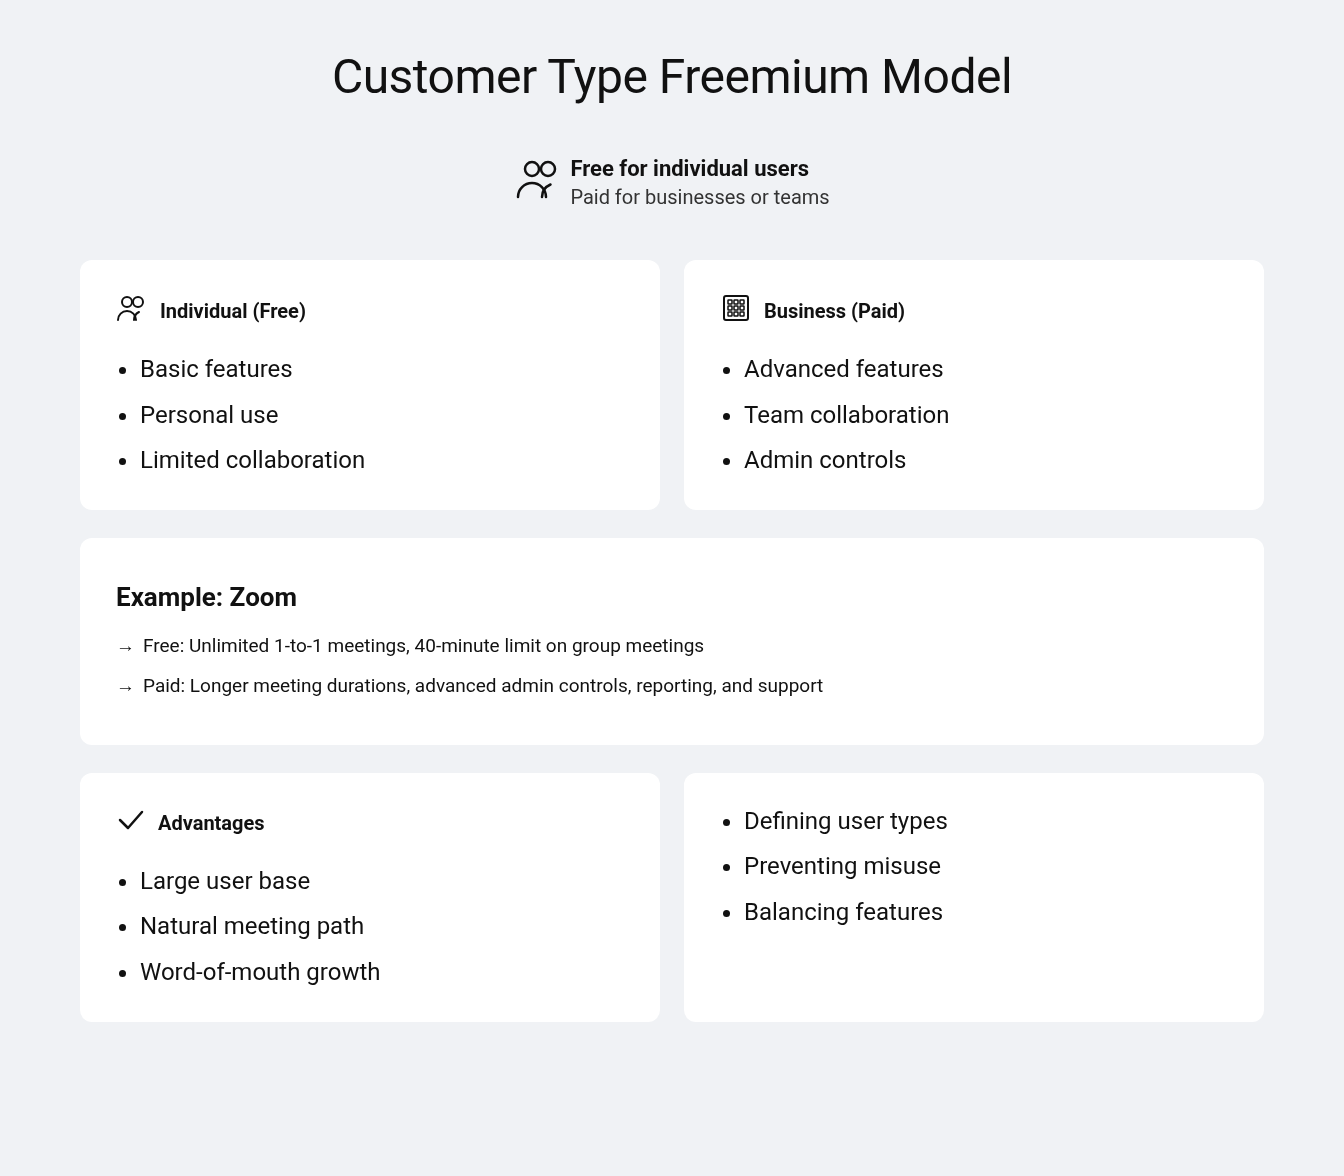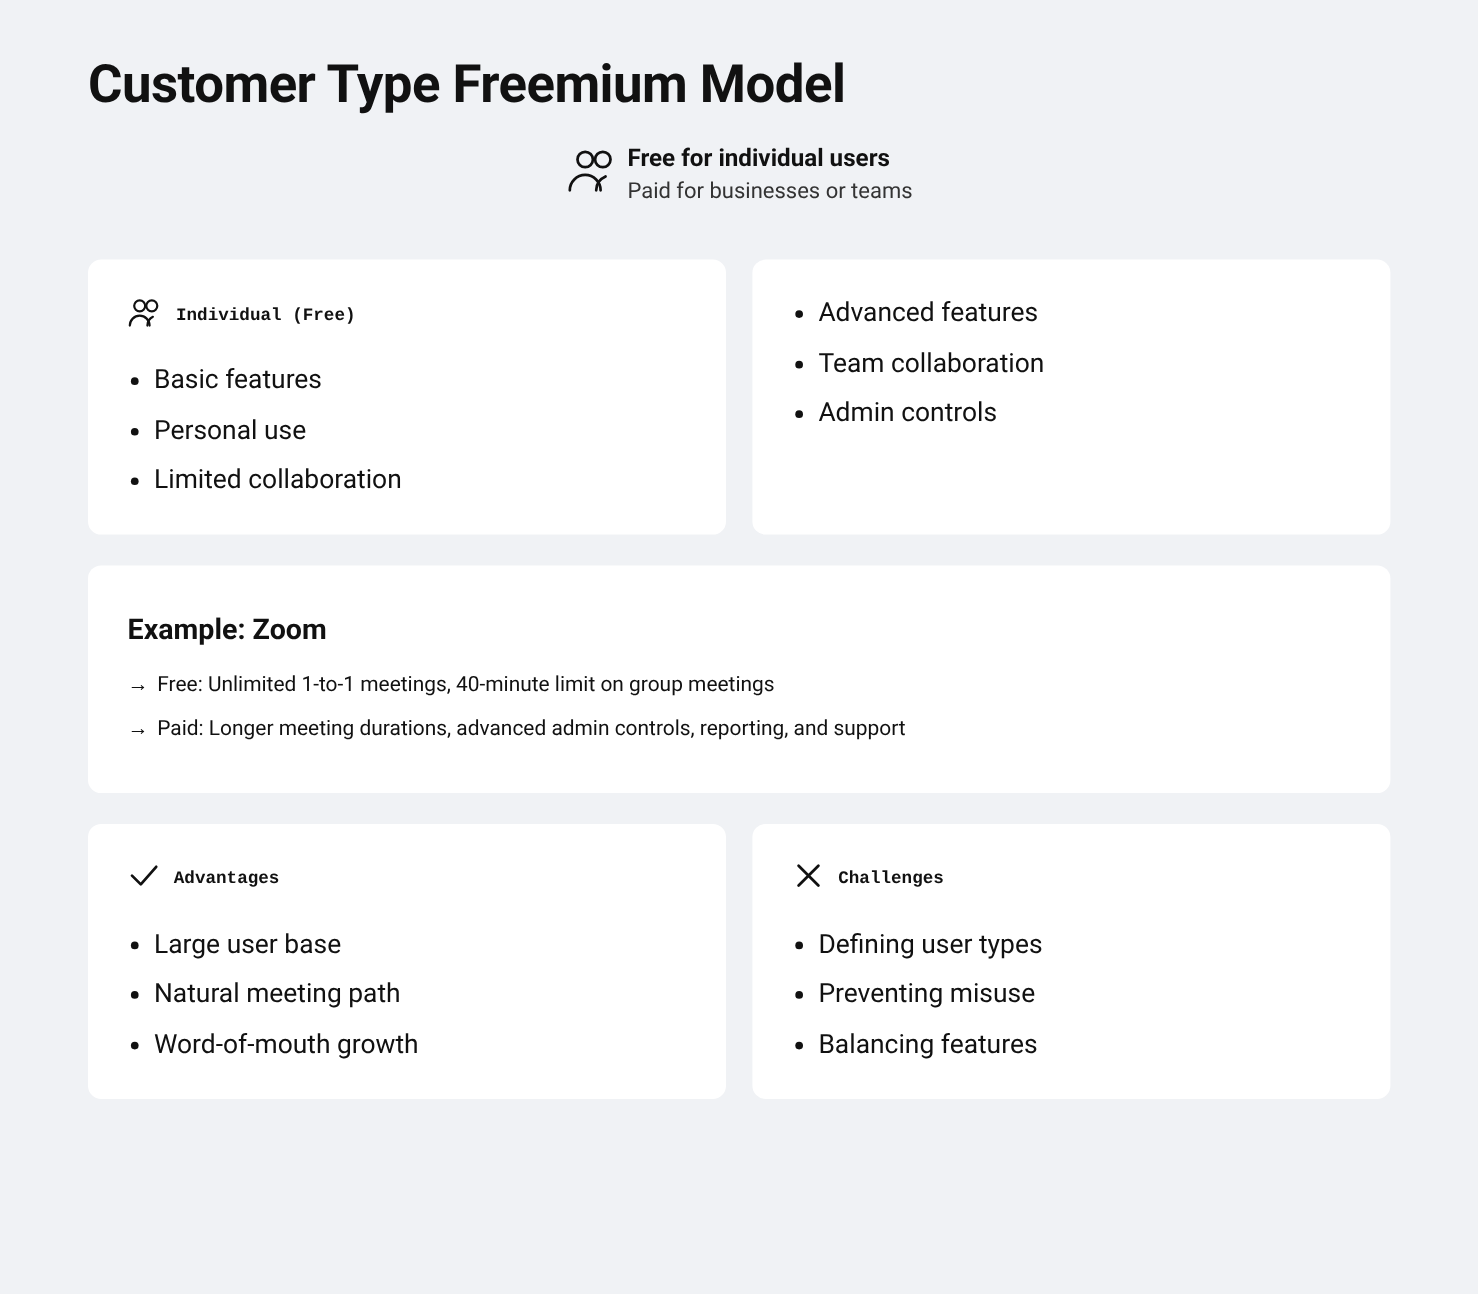--- a/index.html
+++ b/index.html
@@ -11,23 +11,24 @@
     body {
       background-color: #f0f2f5;
       font-family: -apple-system, BlinkMacSystemFont, 'Segoe UI', Roboto, Helvetica, Arial, sans-serif;
       color: #111;
       min-height: 1176px;
       width: 1344px;
       padding: 48px 80px;
     }
 
     .page-title {
+      text-align: center;
       font-size: 48px;
-      font-weight: 700;
-      margin-bottom: 24px;
+      font-weight: 400;
+      margin-bottom: 48px;
       letter-spacing: -0.5px;
     }
 
     .header-subtitle {
       display: flex;
       align-items: center;
       justify-content: center;
       gap: 4px;
       margin-bottom: 48px;
     }
@@ -80,23 +81,22 @@
       gap: 12px;
       margin-bottom: 24px;
     }
 
     .card-icon {
       font-size: 28px;
       line-height: 1;
     }
 
     .card-title {
-      font-size: 16px;
+      font-size: 20px;
       font-weight: 700;
-      font-family: Liberation Mono, monospace;
     }
 
     .card-list {
       list-style: disc;
       padding-left: 24px;
     }
 
     .card-list li {
       font-size: 24px;
       margin-bottom: 12px;
@@ -175,20 +175,37 @@
       <span class="card-title">Individual (Free)</span>
     </div>
     <ul class="card-list">
       <li>Basic features</li>
       <li>Personal use</li>
       <li>Limited collaboration</li>
     </ul>
   </div>
 
   <div class="card">
+    <div class="card-header">
+      <span class="card-icon">
+        <svg width="32" height="32" viewBox="0 0 32 32" fill="none" xmlns="http://www.w3.org/2000/svg">
+          <rect x="4" y="4" width="24" height="24" rx="2" stroke="#111" stroke-width="2" fill="none"></rect>
+          <rect x="8" y="8" width="4" height="4" rx="0.5" stroke="#111" stroke-width="1.5" fill="none"></rect>
+          <rect x="14" y="8" width="4" height="4" rx="0.5" stroke="#111" stroke-width="1.5" fill="none"></rect>
+          <rect x="20" y="8" width="4" height="4" rx="0.5" stroke="#111" stroke-width="1.5" fill="none"></rect>
+          <rect x="8" y="14" width="4" height="4" rx="0.5" stroke="#111" stroke-width="1.5" fill="none"></rect>
+          <rect x="14" y="14" width="4" height="4" rx="0.5" stroke="#111" stroke-width="1.5" fill="none"></rect>
+          <rect x="20" y="14" width="4" height="4" rx="0.5" stroke="#111" stroke-width="1.5" fill="none"></rect>
+          <rect x="8" y="20" width="4" height="4" rx="0.5" stroke="#111" stroke-width="1.5" fill="none"></rect>
+          <rect x="14" y="20" width="4" height="4" rx="0.5" stroke="#111" stroke-width="1.5" fill="none"></rect>
+          <rect x="20" y="20" width="4" height="4" rx="0.5" stroke="#111" stroke-width="1.5" fill="none"></rect>
+        </svg>
+      </span>
+      <span class="card-title">Business (Paid)</span>
+    </div>
     <ul class="card-list">
       <li>Advanced features</li>
       <li>Team collaboration</li>
       <li>Admin controls</li>
     </ul>
   </div>
 
 </div>
 
 <div class="card-full">
@@ -215,28 +232,20 @@
       <span class="card-title">Advantages</span>
     </div>
     <ul class="card-list">
       <li>Large user base</li>
       <li>Natural meeting path</li>
       <li>Word-of-mouth growth</li>
     </ul>
   </div>
 
   <div class="card">
-    <div class="card-header">
-      <span class="icon-x">
-        <svg width="30" height="30" viewBox="0 0 30 30" fill="none" xmlns="http://www.w3.org/2000/svg">
-          <path d="M6 6L24 24M24 6L6 24" stroke="#111" stroke-width="2.5" stroke-linecap="round"></path>
-        </svg>
-      </span>
-      <span class="card-title">Challenges</span>
-    </div>
     <ul class="card-list">
       <li>Defining user types</li>
       <li>Preventing misuse</li>
       <li>Balancing features</li>
     </ul>
   </div>
 
 </div>
 
 </body></html>

